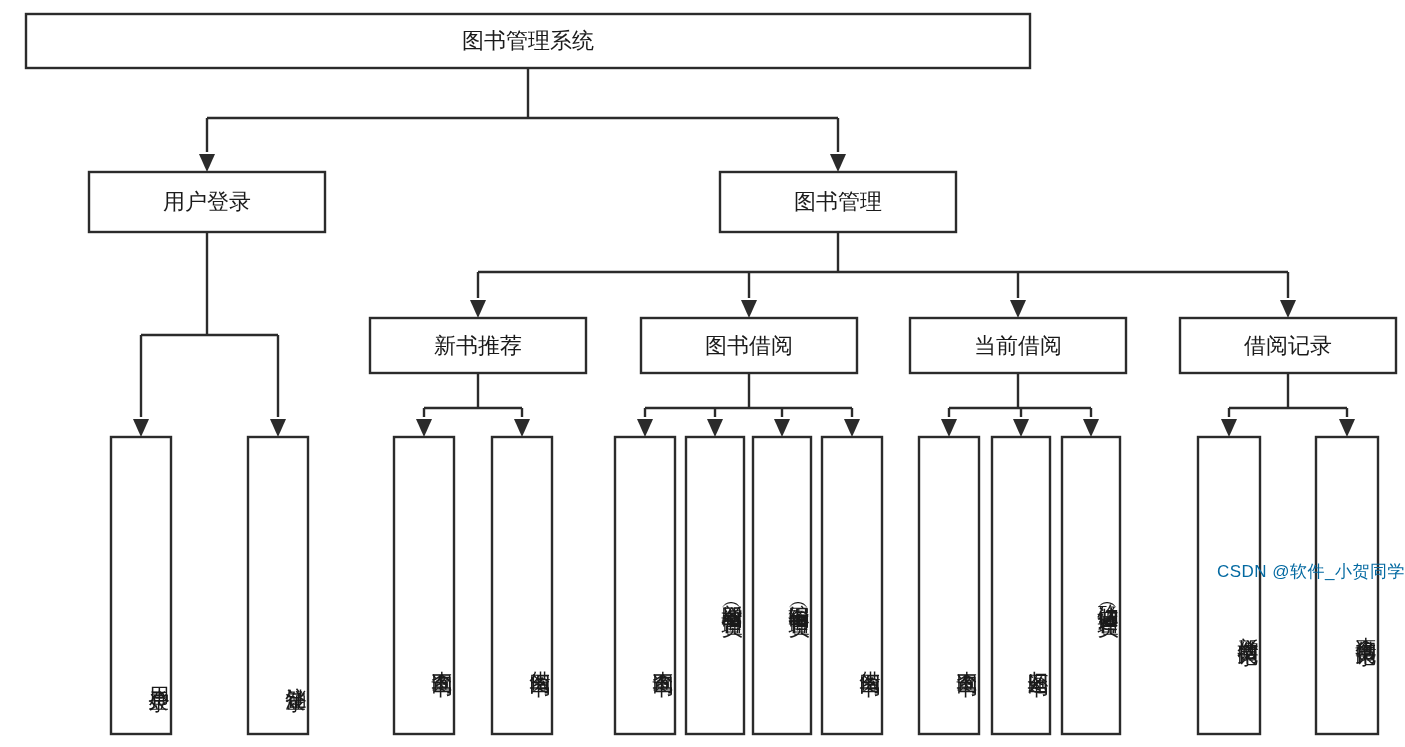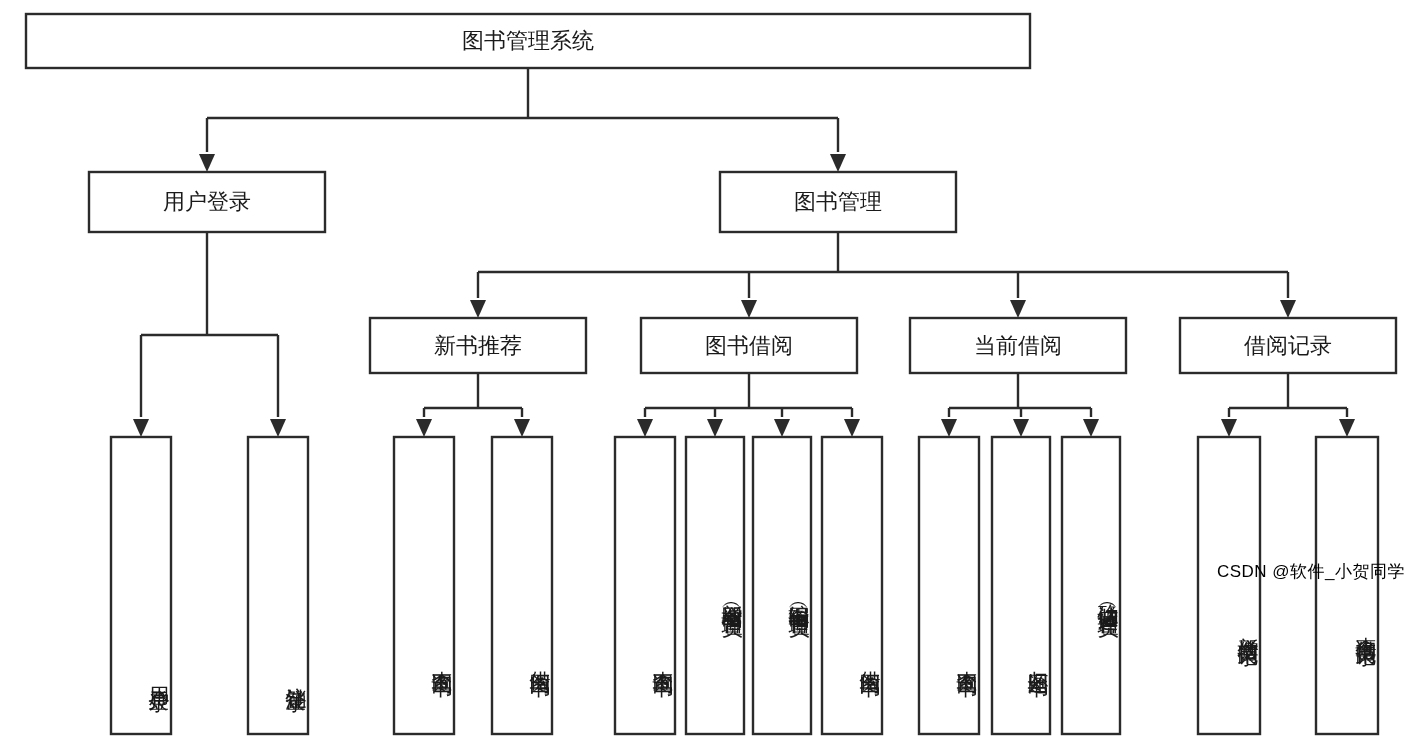--- a/index.html
+++ b/index.html
@@ -63,21 +63,21 @@
     display: flex;
     align-items: flex-start;
     justify-content: center;
   }
   .watermark {
     position: absolute;
     right: 8px;
     bottom: 4px;
     font-family: "Liberation Sans", "DejaVu Sans", sans-serif;
     font-size: 17px;
-    color: #000000;
+    color: #0369a1;
     letter-spacing: 0.5px;
     white-space: nowrap;
   }
 </style>
 </head>
 <body>
 
 <div id="diagram-root">
 
   <svg class="diagram-canvas" viewBox="0 0 1405 747">

